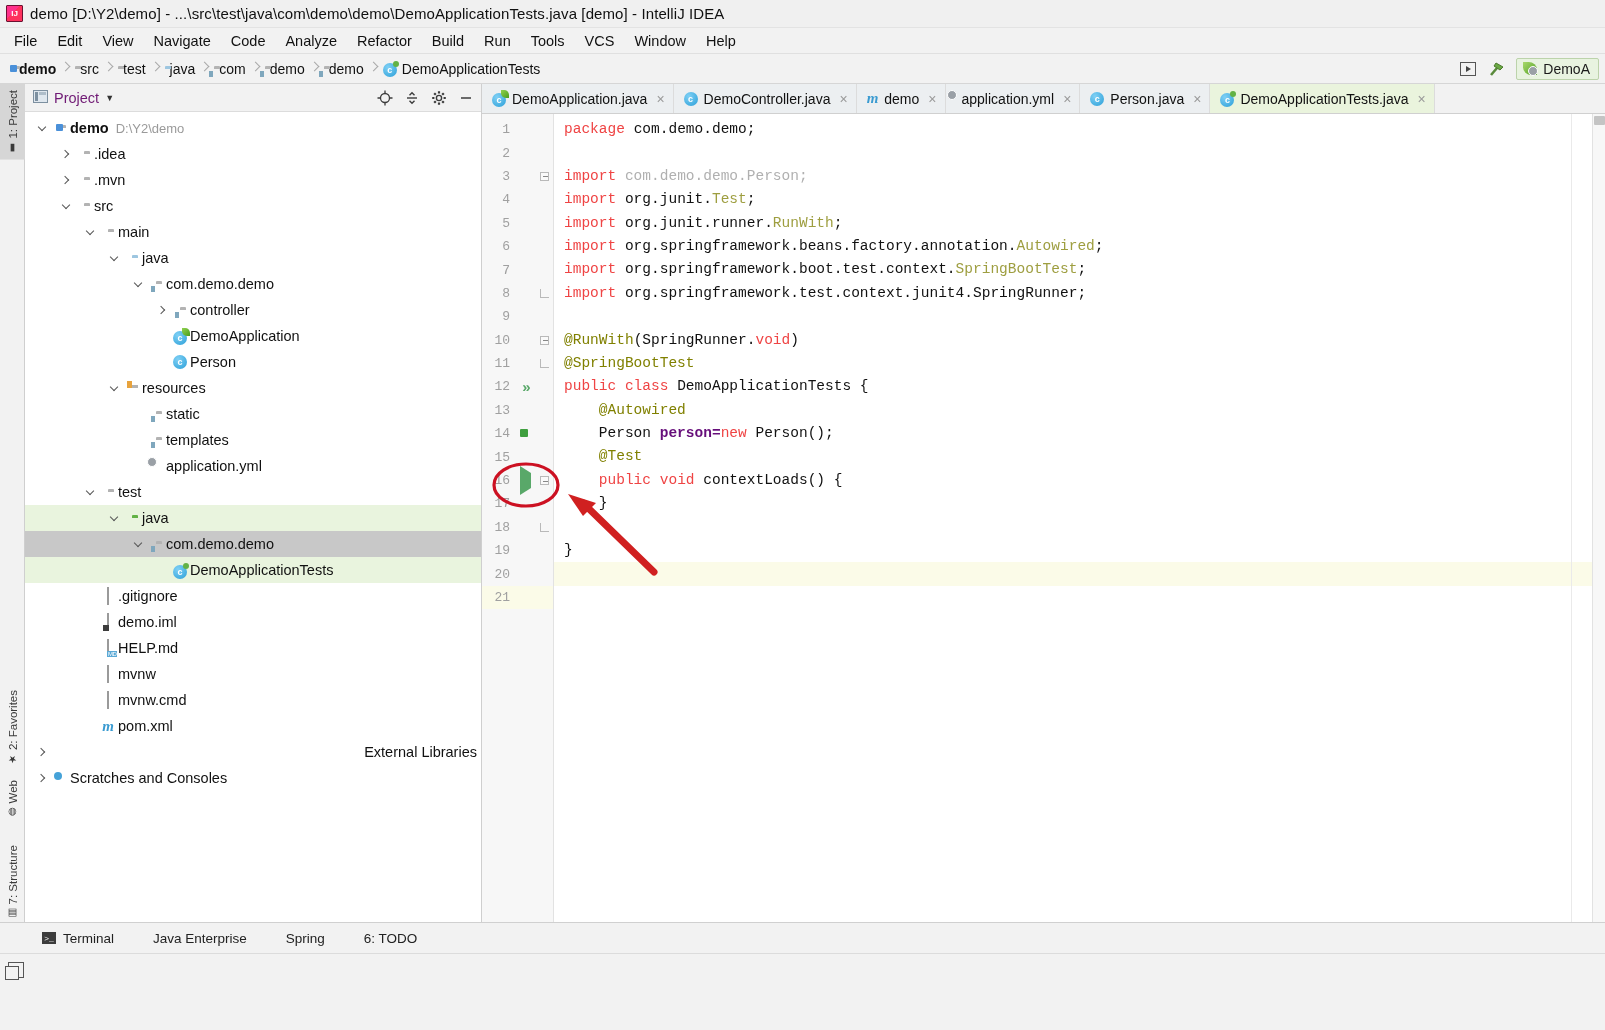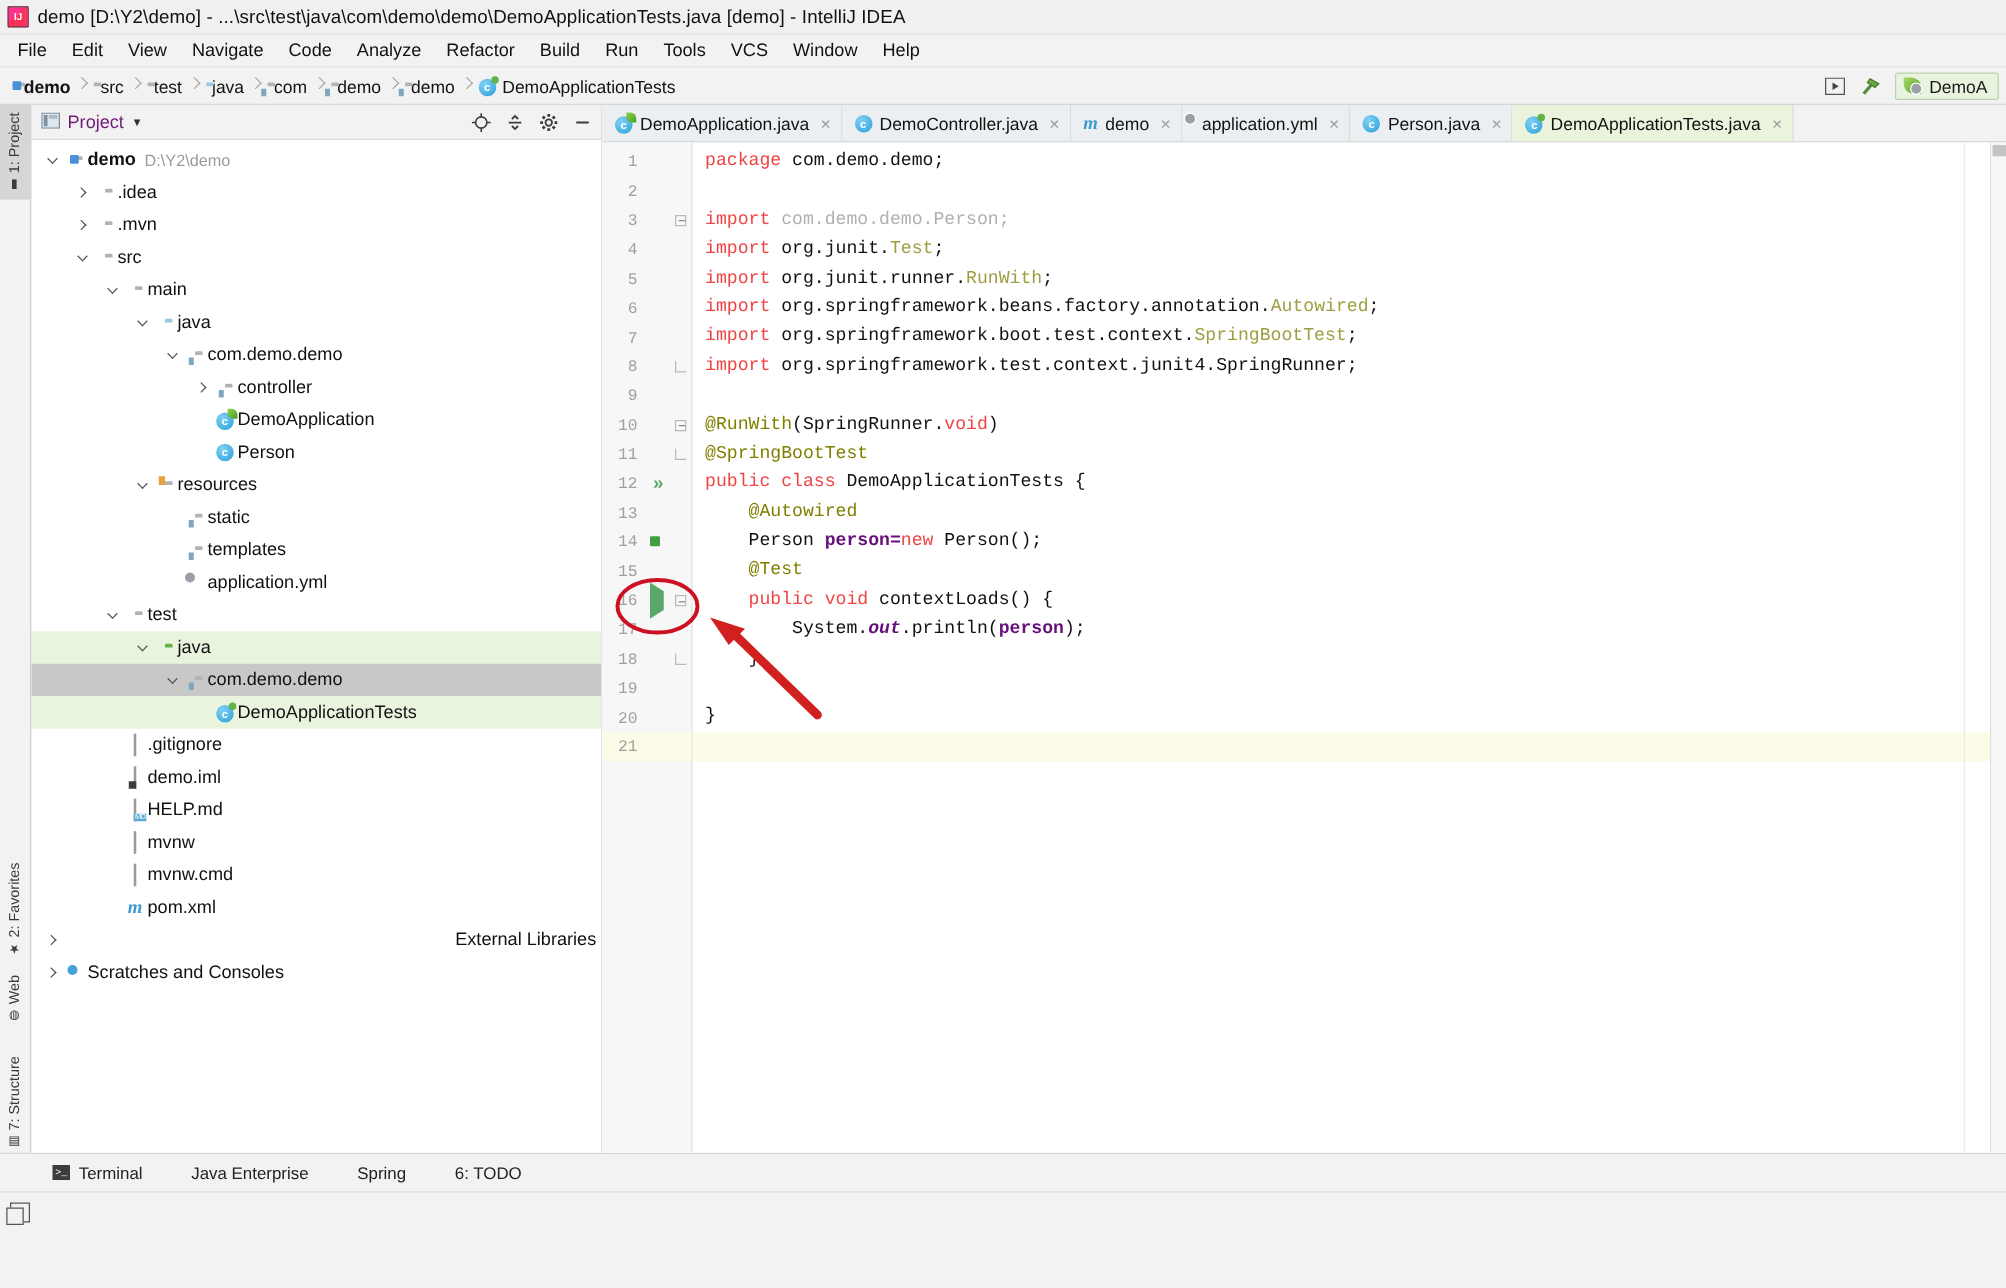--- a/index.html
+++ b/index.html
@@ -781,21 +781,20 @@
           <div class="cline"><span class="kw">import </span><span class="plain">org.springframework.boot.test.context.</span><span class="ann">SpringBootTest</span><span class="plain">;</span></div>
           <div class="cline"><span class="kw">import </span><span class="plain">org.springframework.test.context.junit4.SpringRunner;</span></div>
           <div class="cline">&nbsp;</div>
           <div class="cline"><span class="ann-strong">@RunWith</span><span class="plain">(SpringRunner.</span><span class="kw">void</span><span class="plain">)</span></div>
           <div class="cline"><span class="ann-strong">@SpringBootTest</span></div>
           <div class="cline"><span class="kw">public class </span><span class="plain">DemoApplicationTests {</span></div>
           <div class="cline"><span class="ann-strong">    @Autowired</span></div>
           <div class="cline"><span class="plain">    Person </span><span class="field">person</span><span class="field">=</span><span class="kw">new</span><span class="plain"> Person();</span></div>
           <div class="cline"><span class="ann-strong">    @Test</span></div>
           <div class="cline"><span class="plain">    </span><span class="kw">public void </span><span class="plain">contextLoads() {</span></div>
-          <div class="cline"><span class="plain">        System.</span><span class="static-it">out</span><span class="plain">.println(</span><span class="field">person</span><span class="plain">);</span></div>
           <div class="cline"><span class="plain">    }</span></div>
           <div class="cline">&nbsp;</div>
           <div class="cline"><span class="plain">}</span></div>
           <div class="cline curline">&nbsp;</div>
         </div>
       <div id="marker-gutter">
         <div id="scroll-thumb"></div>
       </div>
     </div>
   </div>

